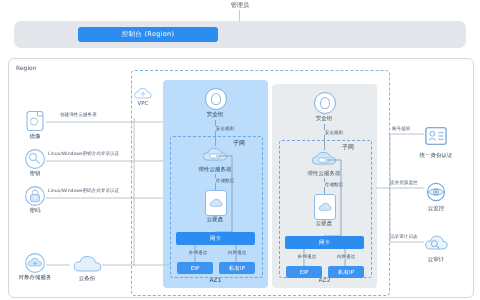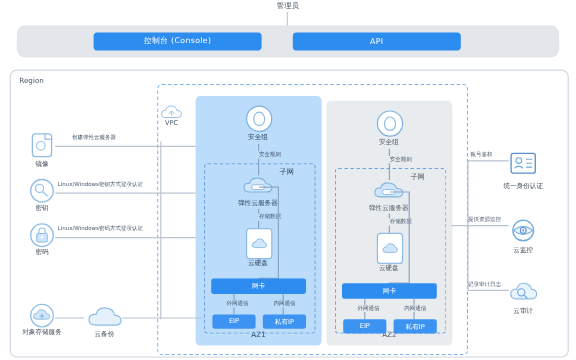--- a/index.html
+++ b/index.html
@@ -131,22 +131,21 @@
 </style>
 </head>
 <body>
 
 <div id="stage">
 
   <div class="abs admin-label">管理员</div>
   <div class="abs admin-stem"></div>
 
   <div class="abs accessbar"></div>
-  <div class="abs btn btn-console">控制台 (Console)</div>
-  <div class="abs btn btn-api">API</div>
+  <div class="abs btn btn-console">控制台 (Region)</div>
 
   <div class="abs region"></div>
   <div class="abs region-label">Region</div>
 
   <div class="abs vpc-dash"></div>
   <div class="abs vpc-icon">
     <svg viewBox="0 0 24 20" width="20" height="16">
       <path d="M6 15 Q1 15 1.6 10.5 Q2.2 7 6 7.3 Q7 2.5 12 3 Q17 3.4 17.6 7.6 Q22.4 7.6 22.2 11.6 Q22 15 18 15 Z" fill="#fff" stroke="#8fbce6" stroke-width="1"></path>
       <path d="M9 11 L12 8 L15 11 M12 8 L12 13" stroke="#8fbce6" stroke-width=".9" fill="none"></path>
     </svg>

